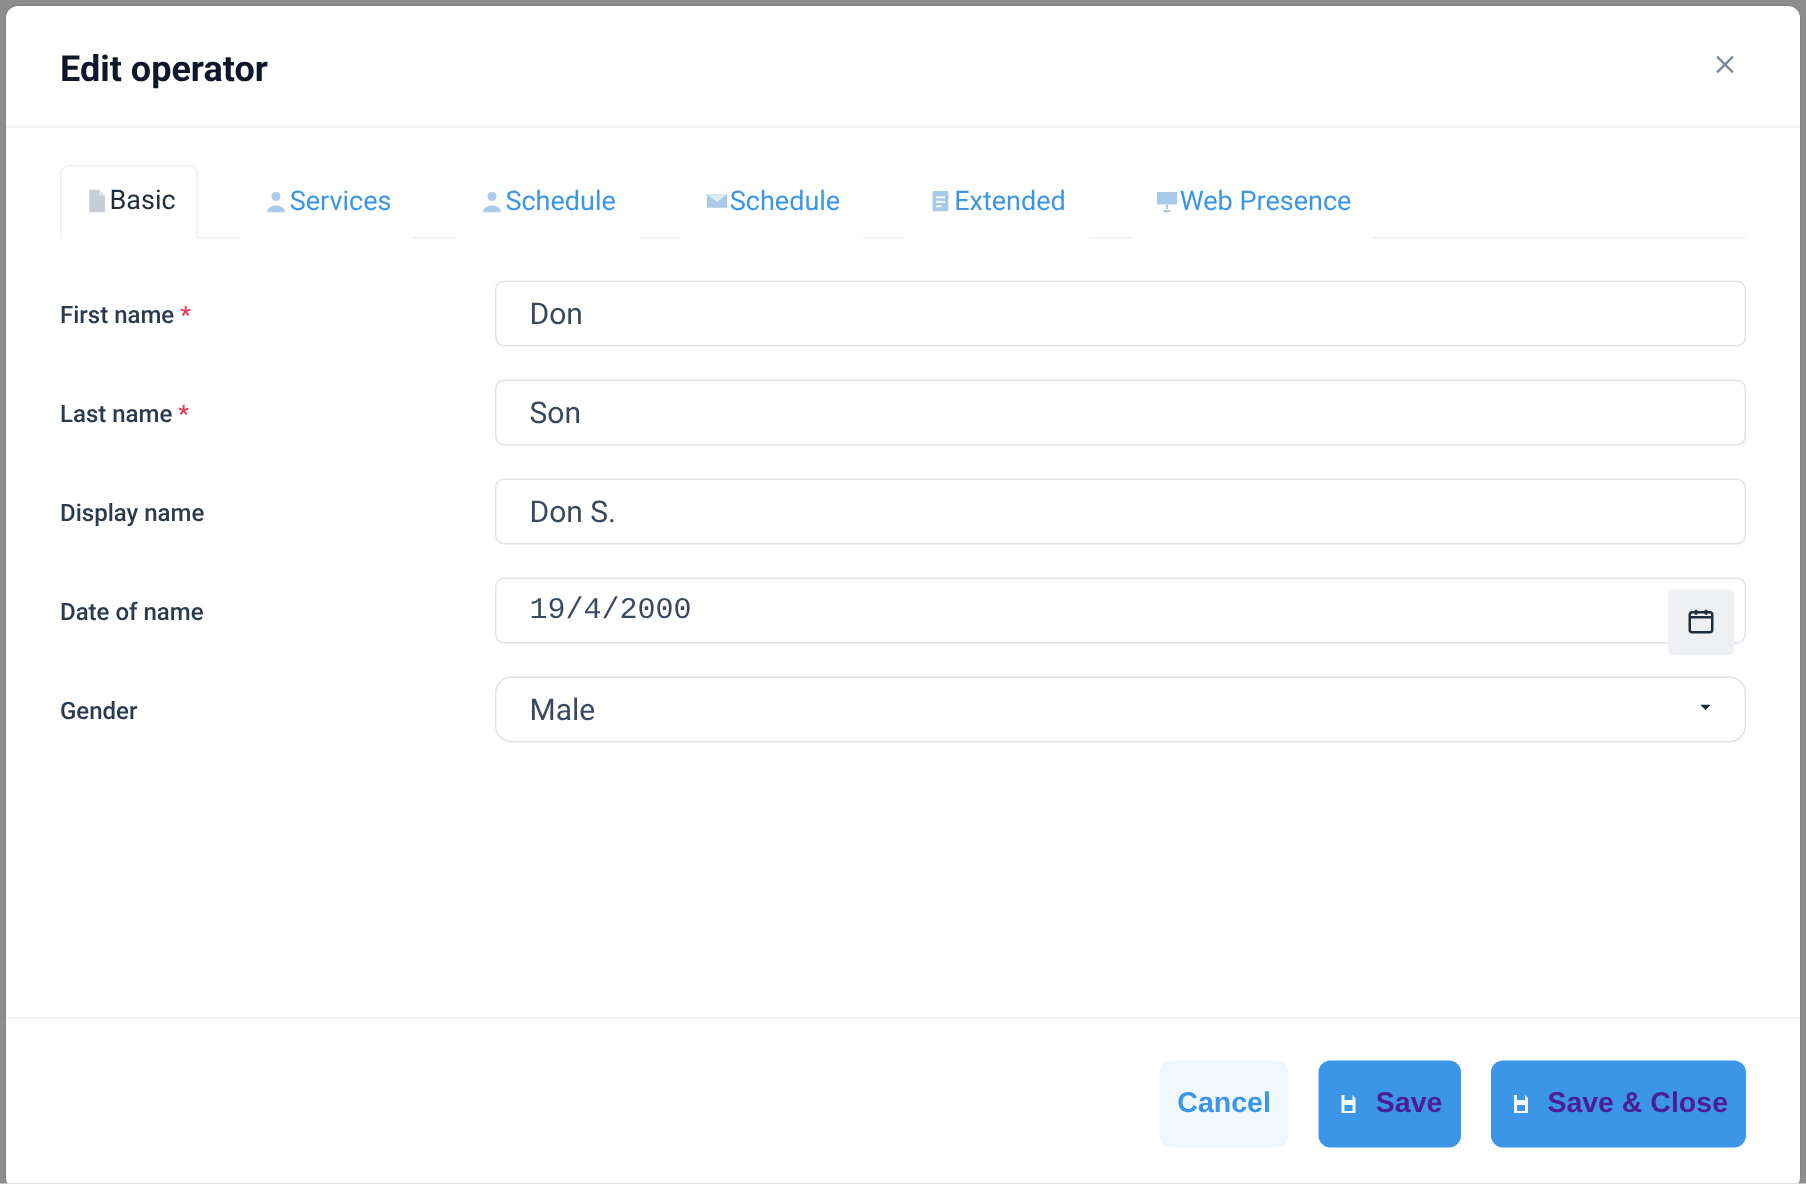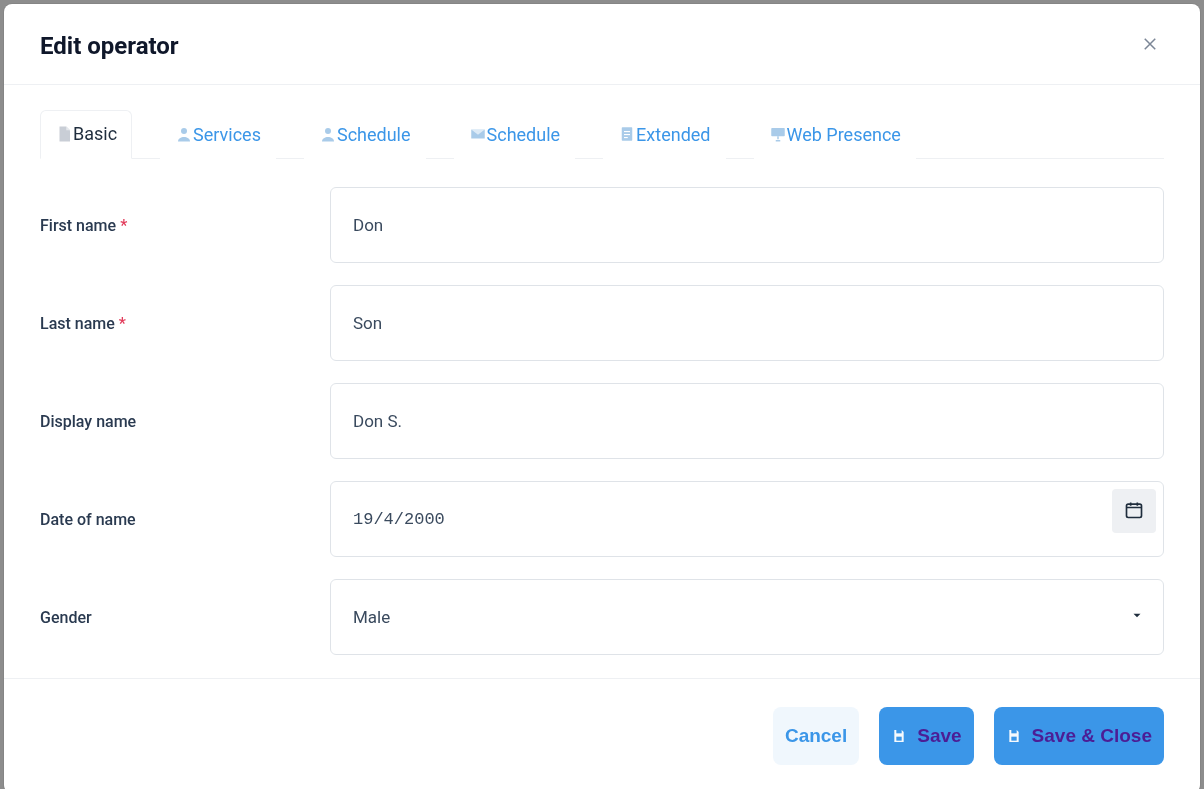--- a/index.html
+++ b/index.html
@@ -95,25 +95,25 @@
   .form-label {
     width: 290px;
     font-size: 16px;
     color: #2a3a50;
     font-weight: 500;
   }
   .req { color: #e23b5a; margin-left: 4px; }
   .form-control-wrap { flex: 1; position: relative; }
   .form-input, .form-select {
     width: 100%;
-    height: 76px;
+    height: 44px;
     border: 1px solid #dfe3e8;
     border-radius: 6px;
     padding: 0 22px;
-    font-size: 17px;
+    font-size: 20px;
     color: #3a4a5e;
     background: #fff;
     outline: none;
     font-family: inherit;
   }
   .form-input::placeholder { color: #9aa3af; }
   .date-wrap { display:flex;font-family:Liberation Mono, monospace; }
   .date-wrap .form-input { border-radius: 6px; }
   .date-btn {
     position: absolute;
@@ -134,21 +134,21 @@
   .select-wrap { position: relative; }
   .select-caret {
     position: absolute;
     right: 20px;
     top: 50%;
     transform: translateY(-50%);
     pointer-events: none;
     color: #1f2d3d;
   }
   .select-caret svg { width: 14px; height: 14px; fill: #1f2d3d; }
-  .form-select { appearance: none; -webkit-appearance:none; cursor:pointer; text-align:left; }
+  .form-select { appearance: none; -webkit-appearance:none; cursor:pointer; text-align:left;border-radius:11px; }
 
   .modal-footer {
     border-top: 1px solid #eef0f3;
     padding: 28px 36px;
     display: flex;
     justify-content: flex-end;
     gap: 20px;
   }
   .btn {
     height: 58px;

